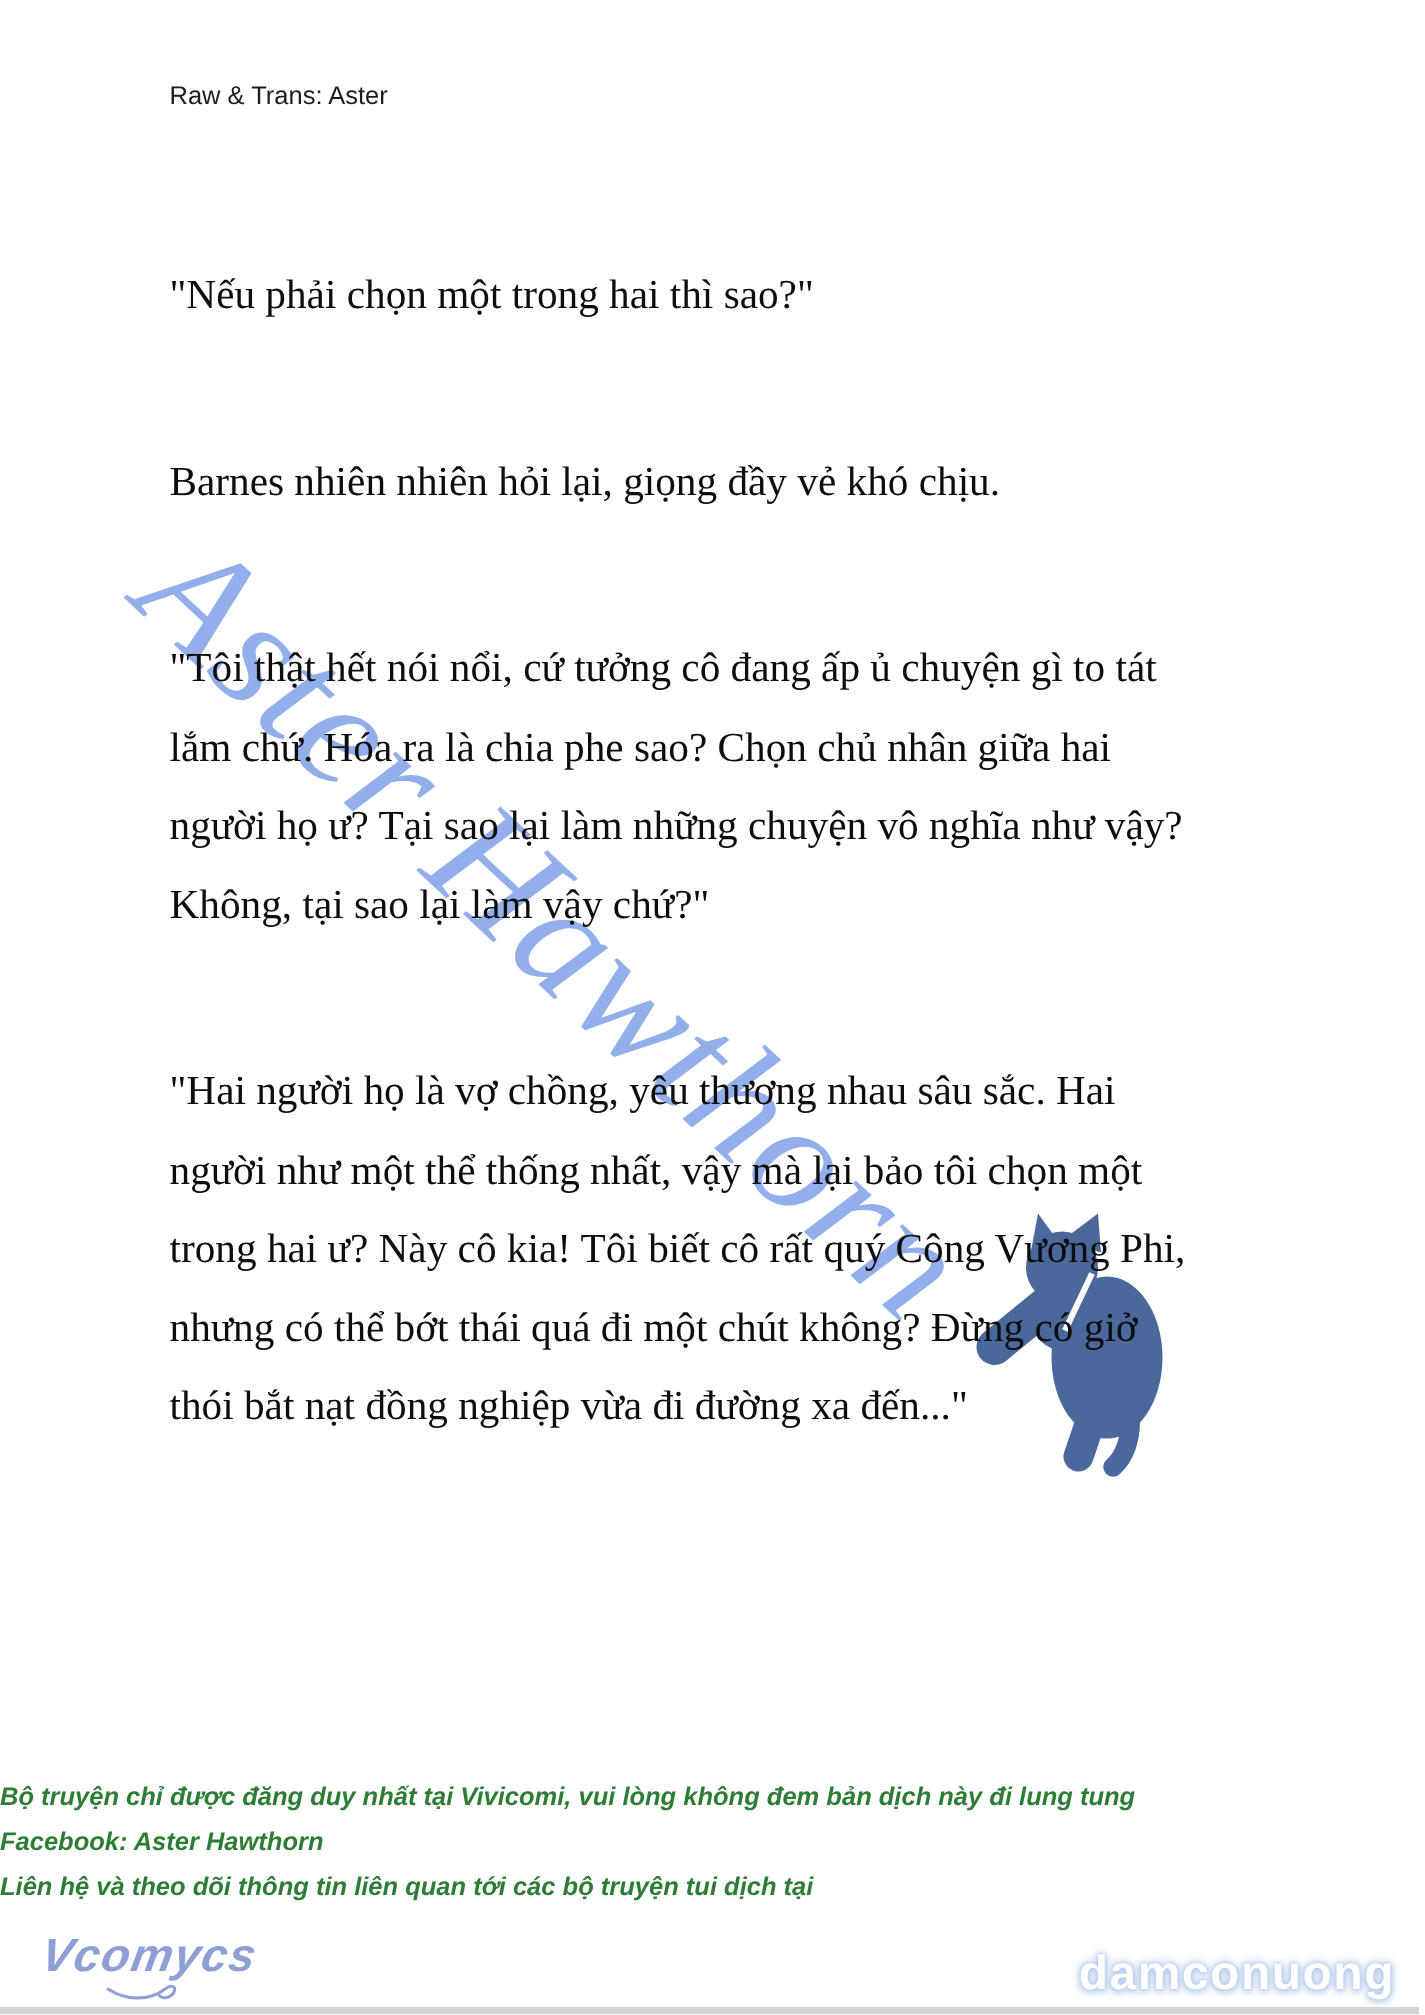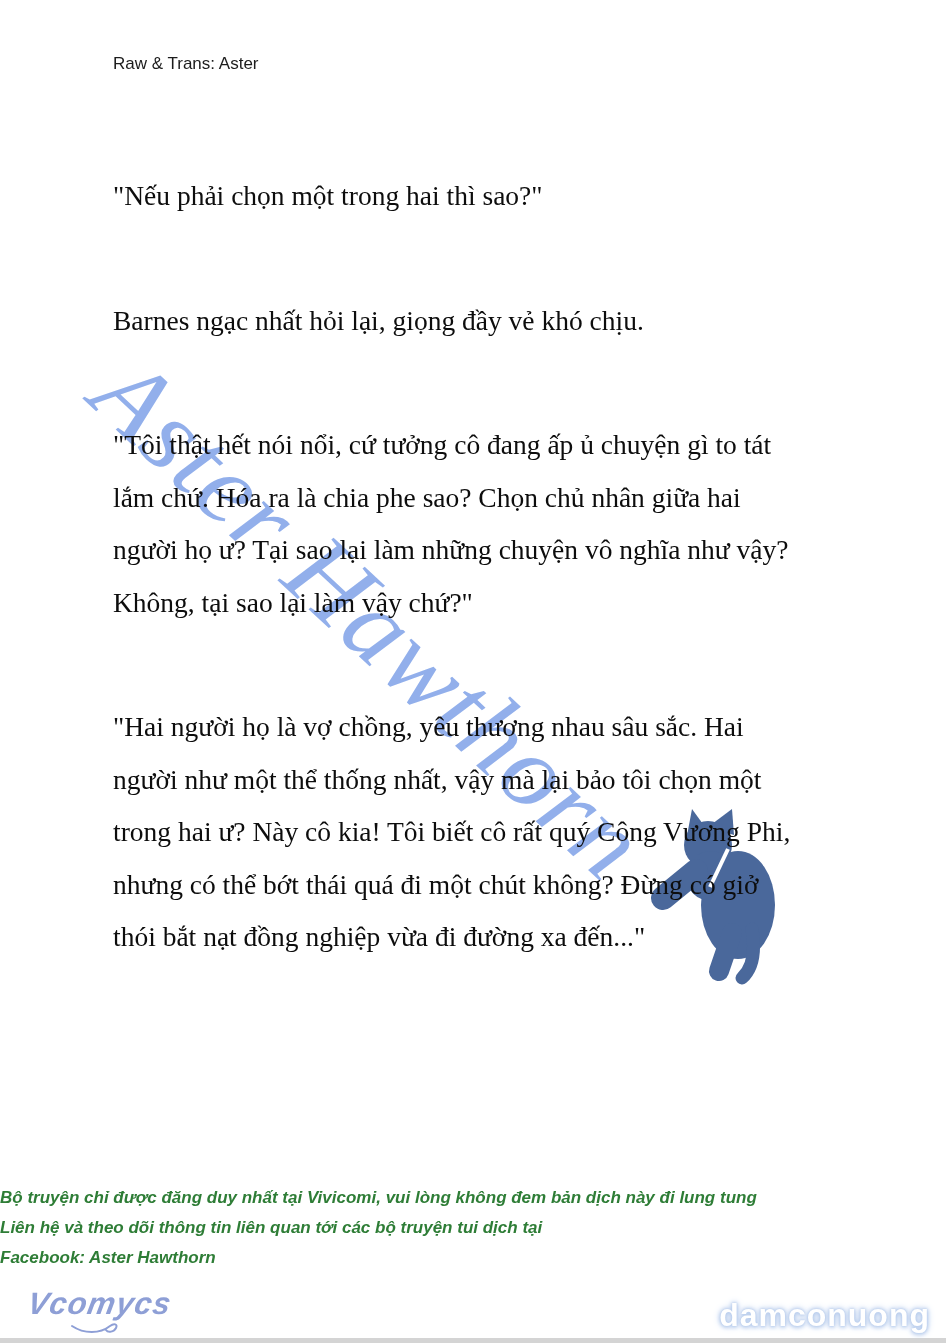--- a/index.html
+++ b/index.html
@@ -162,36 +162,36 @@
       <line x1="84" y1="130" x2="71" y2="168" stroke="#4a689b" stroke-width="20" stroke-linecap="round"></line>
 
       <path d="M104,126 C108,150 104,166 94,175" fill="none" stroke="#4a689b" stroke-width="13" stroke-linecap="round"></path>
     </g>
 
     <line x1="80" y1="46" x2="62" y2="84" stroke="#ffffff" stroke-width="4"></line>
   </svg>
 
   <div class="content">
     <p>"Nếu phải chọn một trong hai thì sao?"</p>
-    <p>Barnes ngạc nhất hỏi lại, giọng đầy vẻ khó chịu.</p>
+    <p>Barnes nhiên nhiên hỏi lại, giọng đầy vẻ khó chịu.</p>
     <p>"Tôi thật hết nói nổi, cứ tưởng cô đang ấp ủ chuyện gì to tát
 lắm chứ. Hóa ra là chia phe sao? Chọn chủ nhân giữa hai
 người họ ư? Tại sao lại làm những chuyện vô nghĩa như vậy?
 Không, tại sao lại làm vậy chứ?"</p>
     <p>"Hai người họ là vợ chồng, yêu thương nhau sâu sắc. Hai
 người như một thể thống nhất, vậy mà lại bảo tôi chọn một
 trong hai ư? Này cô kia! Tôi biết cô rất quý Công Vương Phi,
 nhưng có thể bớt thái quá đi một chút không? Đừng có giở
 thói bắt nạt đồng nghiệp vừa đi đường xa đến..."</p>
   </div>
 
   <div class="notice">
     <div>Bộ truyện chỉ được đăng duy nhất tại Vivicomi, vui lòng không đem bản dịch này đi lung tung</div>
+    <div>Facebook: Aster Hawthorn</div>
     <div>Liên hệ và theo dõi thông tin liên quan tới các bộ truyện tui dịch tại</div>
-    <div>Facebook: Aster Hawthorn</div>
   </div>
 
   <div class="site-logo">
     <span class="logo-text">Vcomycs</span>
     <svg class="logo-swash" width="70" height="16" viewBox="0 0 70 16" xmlns="http://www.w3.org/2000/svg">
       <path d="M2,6 C14,14 30,14 40,6 C44,3 48,4 46,8 C44,12 38,13 36,10" fill="none" stroke="#8e9fd6" stroke-width="2" stroke-linecap="round"></path>
     </svg>
   </div>
 
   <div class="corner-watermark">damconuong</div>

